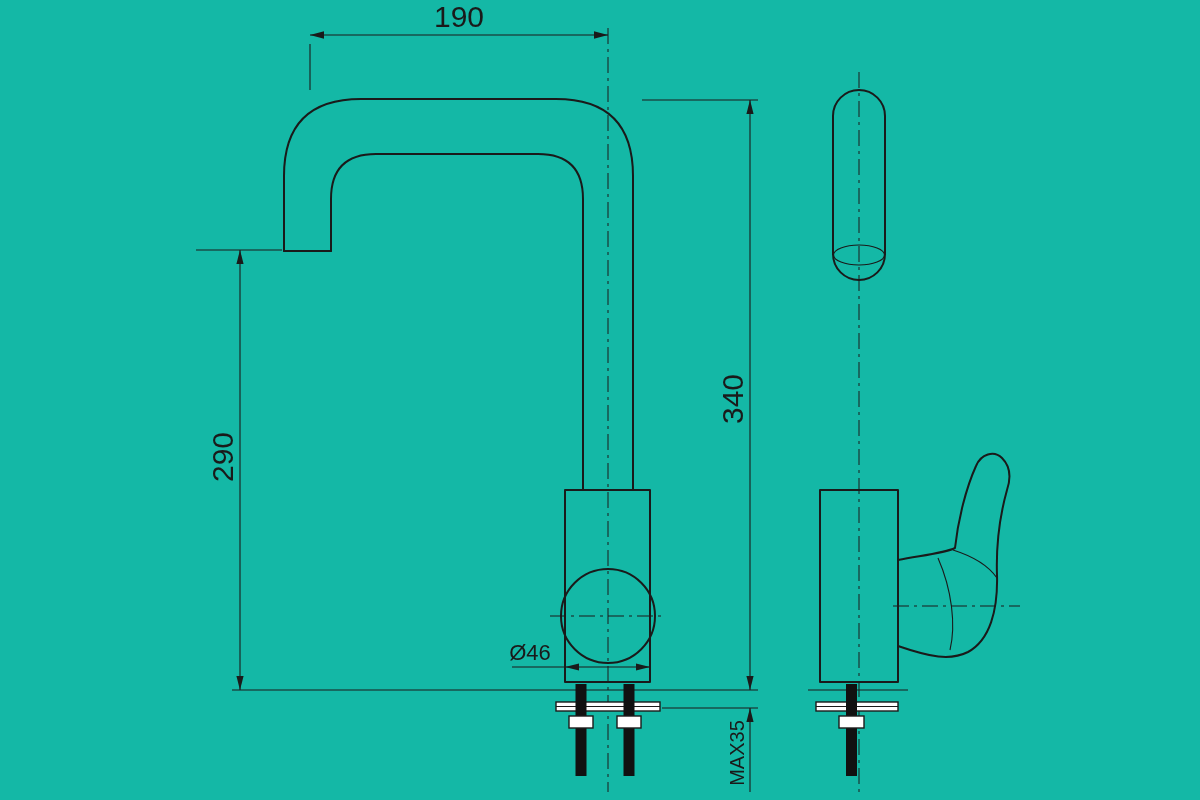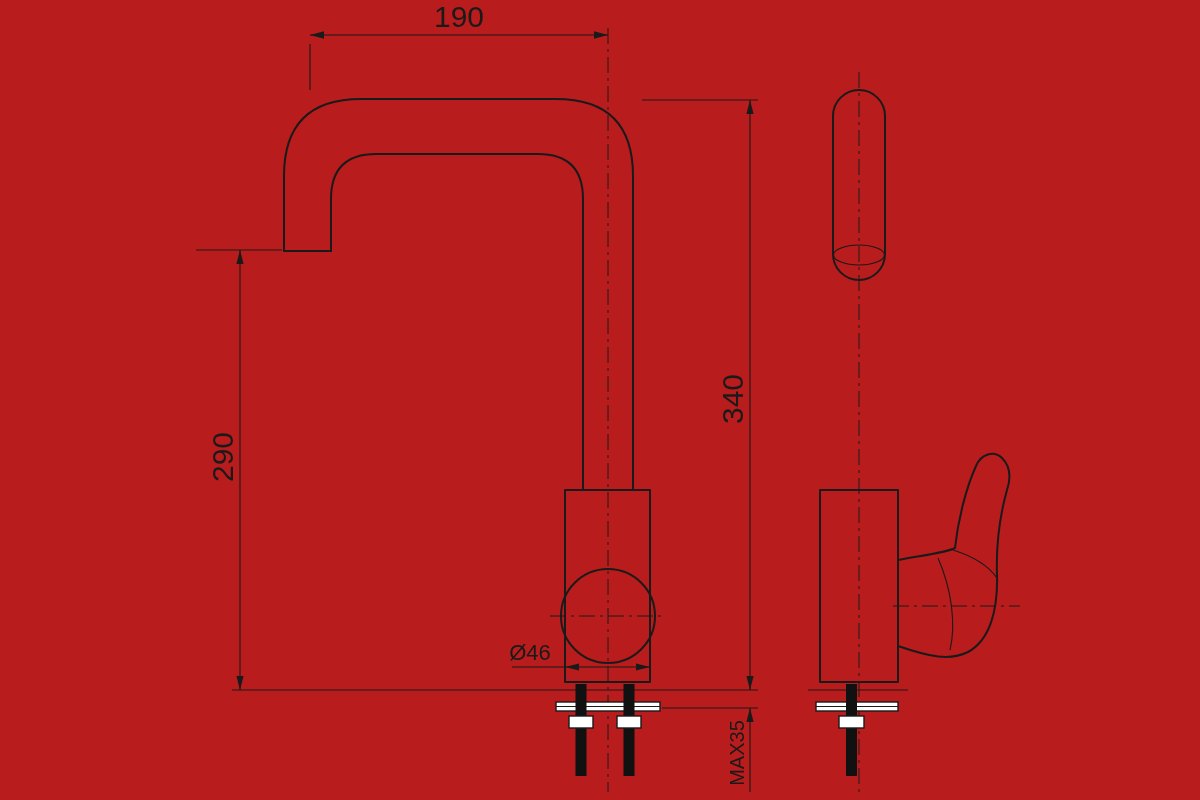--- a/index.html
+++ b/index.html
@@ -4,21 +4,21 @@
 <style>
   html, body {
     margin: 0;
     padding: 0;
     background: #ffffff;
   }
   .canvas {
     position: relative;
     width: 1200px;
     height: 800px;
-    background: #b91c1c;
+    background: #14b8a6;
     overflow: hidden;
     font-family: "Liberation Sans", sans-serif;
   }
   svg { display: block; }
   svg text {
     font-family: "Liberation Sans", sans-serif;
     fill: #1a1a1a;
   }
   .outline {
     fill: none;

